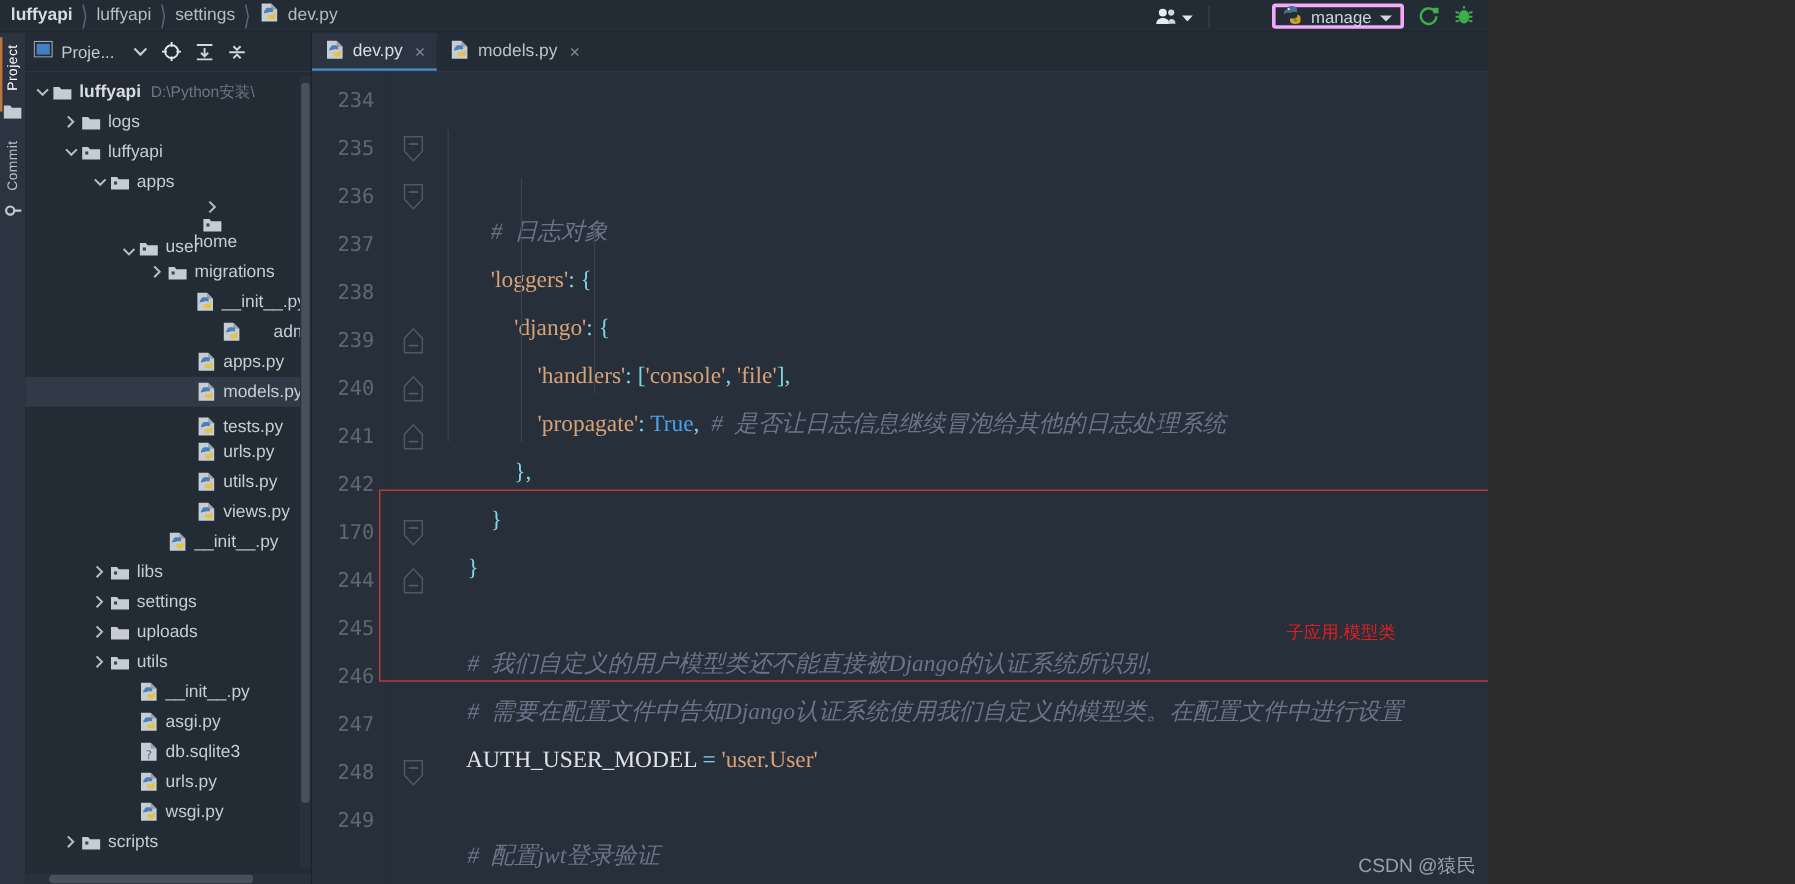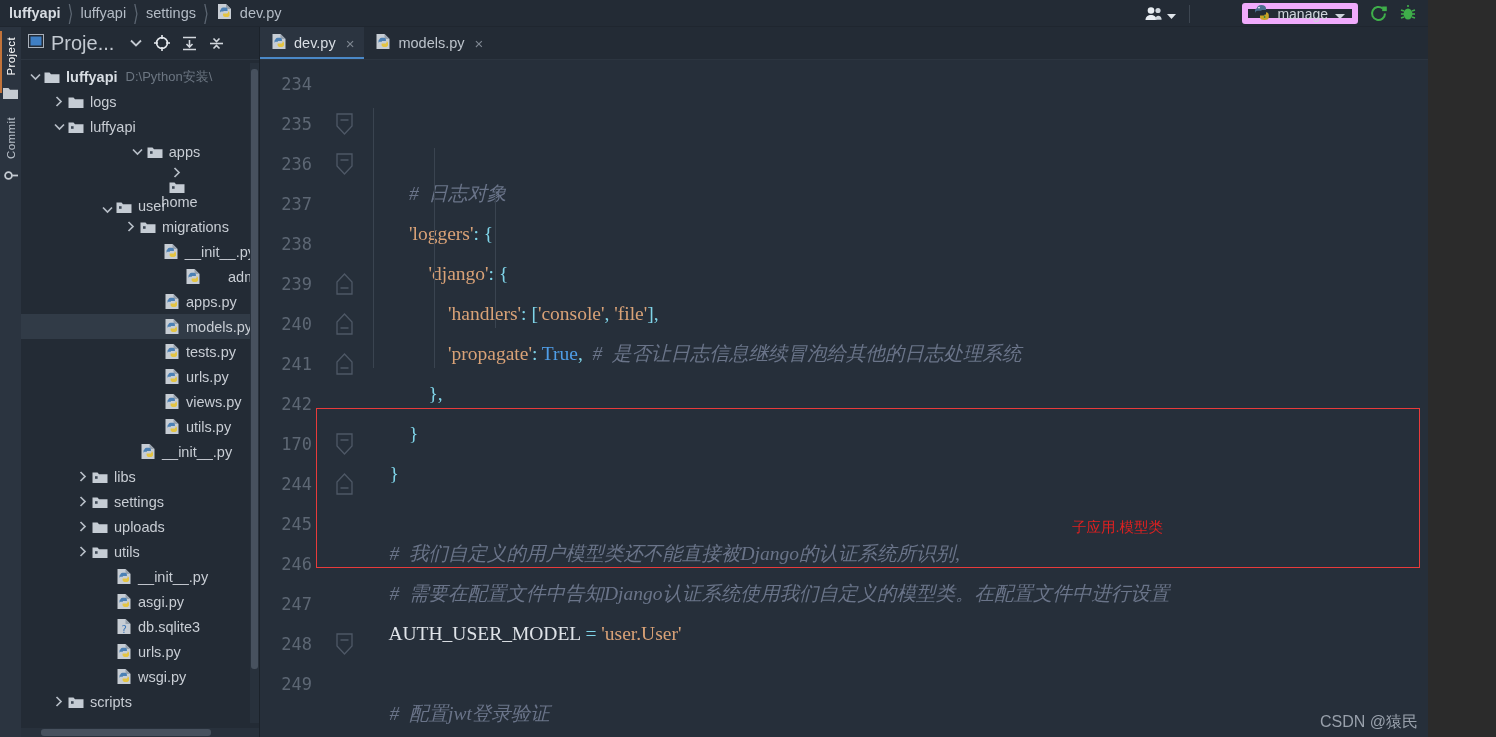--- a/index.html
+++ b/index.html
@@ -4,21 +4,21 @@
 <style>
   * { box-sizing: border-box; margin: 0; padding: 0; }
   html, body {
     width: 1496px; height: 737px;
     background: #2b2b2b;
     font-family: "Liberation Sans", sans-serif;
     overflow: hidden;
   }
   .ide {
     position: relative;
-    width: 1428px; height: 737px;
+    width: 1240px; height: 737px;
     background: #232b35;
     display: flex; flex-direction: column;
   }
 
   
   .topbar {
     height: 27px; flex: 0 0 27px;
     background: #232b35;
     display: flex; align-items: center;
     position: relative;
@@ -37,21 +37,21 @@
   .crumb-file { display: flex; align-items: center; gap: 5px; padding-left: 4px; }
 
   .top-right {
     position: absolute; right: 6px; top: 0; height: 27px;
     display: flex; align-items: center; gap: 0;
   }
   .tb-sep { width: 1px; height: 18px; background: #3d4651; margin: 0 8px; }
   .user-icon { display: flex; align-items: center; gap: 3px; padding: 0 5px; }
   .runcfg {
     display: flex; align-items: center; gap: 7px;
-    border: 6px solid #f0abfc; border-radius: 3px;
+    border: 3px solid #f0abfc; border-radius: 3px;
     height: 21px; padding: 0 7px 0 5px; margin-right: 6px; margin-left: 44px;
   }
   .runcfg-label { font-size: 14px; color: #cfd5dc; }
   .run-icon-btn { padding: 0 5px; display: flex; align-items: center; }
 
   
   .body { flex: 1; display: flex; min-height: 0; }
 
   
   .toolstrip {
@@ -79,21 +79,21 @@
     position: relative;
     border-right: 1px solid #1b222a;
   }
   .panel-head {
     height: 33px; flex: 0 0 33px;
     display: flex; align-items: center; gap: 0;
     padding-left: 7px;
     border-bottom: 1px solid #2c3540;
   }
   .panel-title {
-    font-size: 20px; color: #c3c9d1; margin-left: 7px; margin-right: 10px;
+    font-size: 14px; color: #c3c9d1; margin-left: 7px; margin-right: 10px;
     white-space: nowrap;
   }
   .panel-ic { padding: 0 6px; display: flex; align-items: center; }
 
   .tree {
     flex: 1; overflow: hidden; position: relative;
     padding-top: 4px;
   }
   .trow {
     height: 25px; display: flex; align-items: center;
@@ -342,21 +342,21 @@
               </svg>
             </span>
             <span class="ticon">
               <svg width="16" height="14" viewBox="0 0 16 14">
                 <path d="M0.5 2.5h5L7 4.3h8.5V13H0.5z" fill="#c5ccd4"></path>
                 <rect x="3" y="6.2" width="2.6" height="2.6" fill="#3c4754"></rect>
               </svg>
             </span>
             <span class="tlabel">luffyapi</span>
           </div>
-          <div class="trow" style="padding-left: 54px; justify-content: center;">
+          <div class="trow" style="padding-left: 54px;">
             <span class="twist">
               <svg width="11" height="8" viewBox="0 0 11 8">
                 <path d="M1 1.5L5.5 6 10 1.5" fill="none" stroke="#b6bdc6" stroke-width="1.7"></path>
               </svg>
             </span>
             <span class="ticon">
               <svg width="16" height="14" viewBox="0 0 16 14">
                 <path d="M0.5 2.5h5L7 4.3h8.5V13H0.5z" fill="#c5ccd4"></path>
                 <rect x="3" y="6.2" width="2.6" height="2.6" fill="#3c4754"></rect>
               </svg>
@@ -446,67 +446,67 @@
             <span class="ticon">
               <svg width="16" height="17" viewBox="0 0 15 17">
                 <path d="M1 1h8l5 5v10H1z" fill="#c7cdd4"></path>
                 <path d="M9 1l5 5H9z" fill="#98a2ad"></path>
                 <path d="M4 6.6c0-1.1.9-1.9 2-1.9h2.4c1.1 0 2 .8 2 1.9V8H6.4v.7H4.5C3.6 8.7 3 9.3 3 10.2v-2c0-.9.5-1.6 1-1.6z" fill="#4b80b4"></path>
                 <path d="M11 8.5c.9 0 1.5.7 1.5 1.6v2c0 1.1-.9 1.9-2 1.9H8.1c-1.1 0-2-.8-2-1.9v-1.5h4.4V10H11z" fill="#e4c442"></path>
               </svg>
             </span>
             <span class="tlabel">models.py</span>
           </div>
+          <div class="trow" style="padding-left: 126px; align-items: flex-end;">
+            <span class="twist"></span>
+            <span class="ticon">
+              <svg width="16" height="17" viewBox="0 0 15 17">
+                <path d="M1 1h8l5 5v10H1z" fill="#c7cdd4"></path>
+                <path d="M9 1l5 5H9z" fill="#98a2ad"></path>
+                <path d="M4 6.6c0-1.1.9-1.9 2-1.9h2.4c1.1 0 2 .8 2 1.9V8H6.4v.7H4.5C3.6 8.7 3 9.3 3 10.2v-2c0-.9.5-1.6 1-1.6z" fill="#4b80b4"></path>
+                <path d="M11 8.5c.9 0 1.5.7 1.5 1.6v2c0 1.1-.9 1.9-2 1.9H8.1c-1.1 0-2-.8-2-1.9v-1.5h4.4V10H11z" fill="#e4c442"></path>
+              </svg>
+            </span>
+            <span class="tlabel">tests.py</span>
+          </div>
           <div class="trow" style="padding-left: 126px;">
             <span class="twist"></span>
             <span class="ticon">
               <svg width="16" height="17" viewBox="0 0 15 17">
                 <path d="M1 1h8l5 5v10H1z" fill="#c7cdd4"></path>
                 <path d="M9 1l5 5H9z" fill="#98a2ad"></path>
                 <path d="M4 6.6c0-1.1.9-1.9 2-1.9h2.4c1.1 0 2 .8 2 1.9V8H6.4v.7H4.5C3.6 8.7 3 9.3 3 10.2v-2c0-.9.5-1.6 1-1.6z" fill="#4b80b4"></path>
                 <path d="M11 8.5c.9 0 1.5.7 1.5 1.6v2c0 1.1-.9 1.9-2 1.9H8.1c-1.1 0-2-.8-2-1.9v-1.5h4.4V10H11z" fill="#e4c442"></path>
               </svg>
             </span>
-            <span class="tlabel">tests.py</span>
+            <span class="tlabel">urls.py</span>
           </div>
           <div class="trow" style="padding-left: 126px;">
             <span class="twist"></span>
             <span class="ticon">
               <svg width="16" height="17" viewBox="0 0 15 17">
                 <path d="M1 1h8l5 5v10H1z" fill="#c7cdd4"></path>
                 <path d="M9 1l5 5H9z" fill="#98a2ad"></path>
                 <path d="M4 6.6c0-1.1.9-1.9 2-1.9h2.4c1.1 0 2 .8 2 1.9V8H6.4v.7H4.5C3.6 8.7 3 9.3 3 10.2v-2c0-.9.5-1.6 1-1.6z" fill="#4b80b4"></path>
                 <path d="M11 8.5c.9 0 1.5.7 1.5 1.6v2c0 1.1-.9 1.9-2 1.9H8.1c-1.1 0-2-.8-2-1.9v-1.5h4.4V10H11z" fill="#e4c442"></path>
               </svg>
             </span>
-            <span class="tlabel">urls.py</span>
+            <span class="tlabel">utils.py</span>
           </div>
           <div class="trow" style="padding-left: 126px;">
             <span class="twist"></span>
             <span class="ticon">
               <svg width="16" height="17" viewBox="0 0 15 17">
                 <path d="M1 1h8l5 5v10H1z" fill="#c7cdd4"></path>
                 <path d="M9 1l5 5H9z" fill="#98a2ad"></path>
                 <path d="M4 6.6c0-1.1.9-1.9 2-1.9h2.4c1.1 0 2 .8 2 1.9V8H6.4v.7H4.5C3.6 8.7 3 9.3 3 10.2v-2c0-.9.5-1.6 1-1.6z" fill="#4b80b4"></path>
                 <path d="M11 8.5c.9 0 1.5.7 1.5 1.6v2c0 1.1-.9 1.9-2 1.9H8.1c-1.1 0-2-.8-2-1.9v-1.5h4.4V10H11z" fill="#e4c442"></path>
               </svg>
             </span>
             <span class="tlabel">views.py</span>
-          </div>
-          <div class="trow" style="padding-left: 126px;">
-            <span class="twist"></span>
-            <span class="ticon">
-              <svg width="16" height="17" viewBox="0 0 15 17">
-                <path d="M1 1h8l5 5v10H1z" fill="#c7cdd4"></path>
-                <path d="M9 1l5 5H9z" fill="#98a2ad"></path>
-                <path d="M4 6.6c0-1.1.9-1.9 2-1.9h2.4c1.1 0 2 .8 2 1.9V8H6.4v.7H4.5C3.6 8.7 3 9.3 3 10.2v-2c0-.9.5-1.6 1-1.6z" fill="#4b80b4"></path>
-                <path d="M11 8.5c.9 0 1.5.7 1.5 1.6v2c0 1.1-.9 1.9-2 1.9H8.1c-1.1 0-2-.8-2-1.9v-1.5h4.4V10H11z" fill="#e4c442"></path>
-              </svg>
-            </span>
-            <span class="tlabel">utils.py</span>
           </div>
           <div class="trow" style="padding-left: 102px;">
             <span class="twist"></span>
             <span class="ticon">
               <svg width="16" height="17" viewBox="0 0 15 17">
                 <path d="M1 1h8l5 5v10H1z" fill="#c7cdd4"></path>
                 <path d="M9 1l5 5H9z" fill="#98a2ad"></path>
                 <path d="M4 6.6c0-1.1.9-1.9 2-1.9h2.4c1.1 0 2 .8 2 1.9V8H6.4v.7H4.5C3.6 8.7 3 9.3 3 10.2v-2c0-.9.5-1.6 1-1.6z" fill="#4b80b4"></path>
                 <path d="M11 8.5c.9 0 1.5.7 1.5 1.6v2c0 1.1-.9 1.9-2 1.9H8.1c-1.1 0-2-.8-2-1.9v-1.5h4.4V10H11z" fill="#e4c442"></path>
               </svg>

